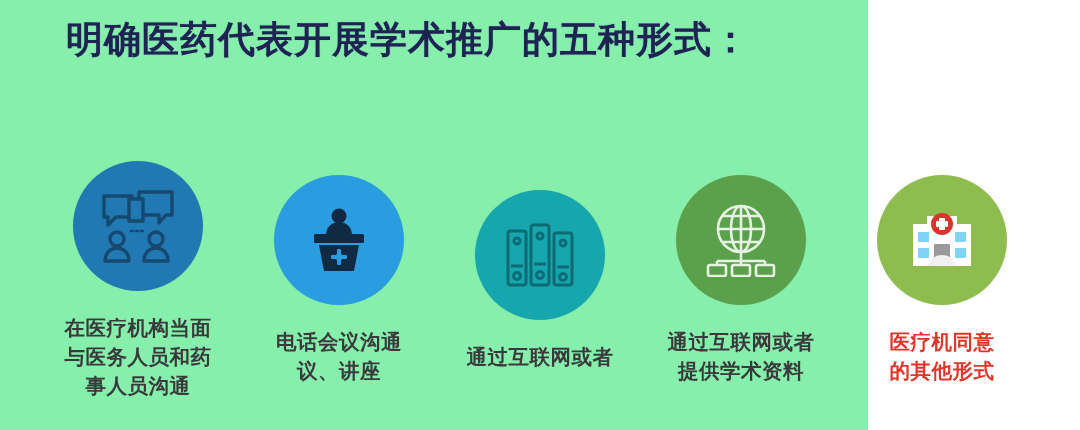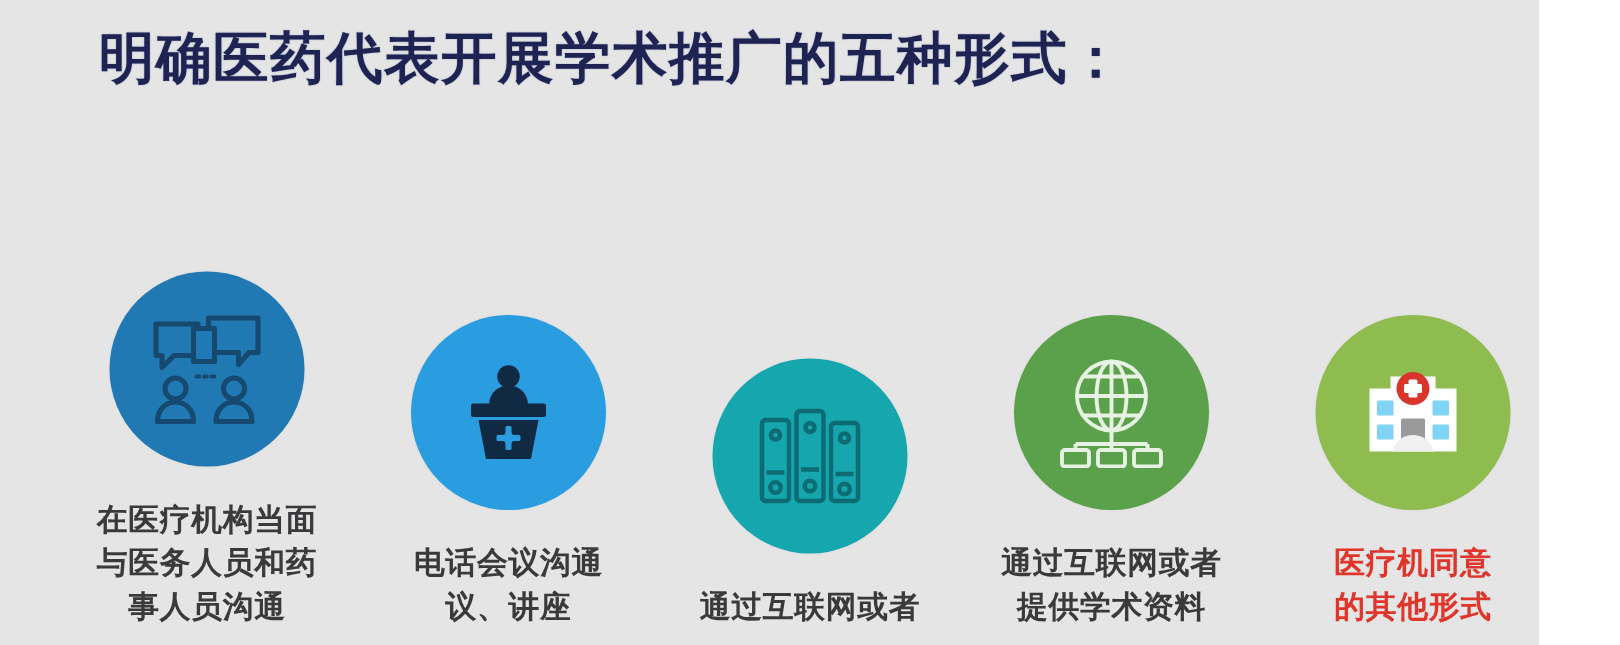--- a/index.html
+++ b/index.html
@@ -9,24 +9,23 @@
   body {
     width: 1080px;
     height: 430px;
     background: #ffffff;
     font-family: "Liberation Sans", "DejaVu Sans", sans-serif;
     overflow: hidden;
     position: relative;
   }
   #slide {
     position: relative;
-    width: 1026px;
+    width: 868px;
     height: 430px;
-    background: #e5e5e5;
-    font-family: Liberation Serif, serif;
+    background: #86efac;
   }
   
   .title {
     position: absolute;
     left: 66px;
     top: 14px;
     font-size: 37px;
     line-height: 52px;
     font-weight: bold;
     color: #1e2352;
@@ -36,21 +35,21 @@
   }
   
   .items {
     position: absolute;
     left: 0;
     top: 140px;
     width: 1080px;
     height: 280px;
     display: flex;
     flex-direction: row;
-    align-items: flex-end;
+    align-items: center;
     justify-content: space-between;
     padding: 0 40px;
     box-sizing: border-box;
   }
   .item {
     width: 196px;
     display: flex;
     flex-direction: column;
     align-items: center;
   }

